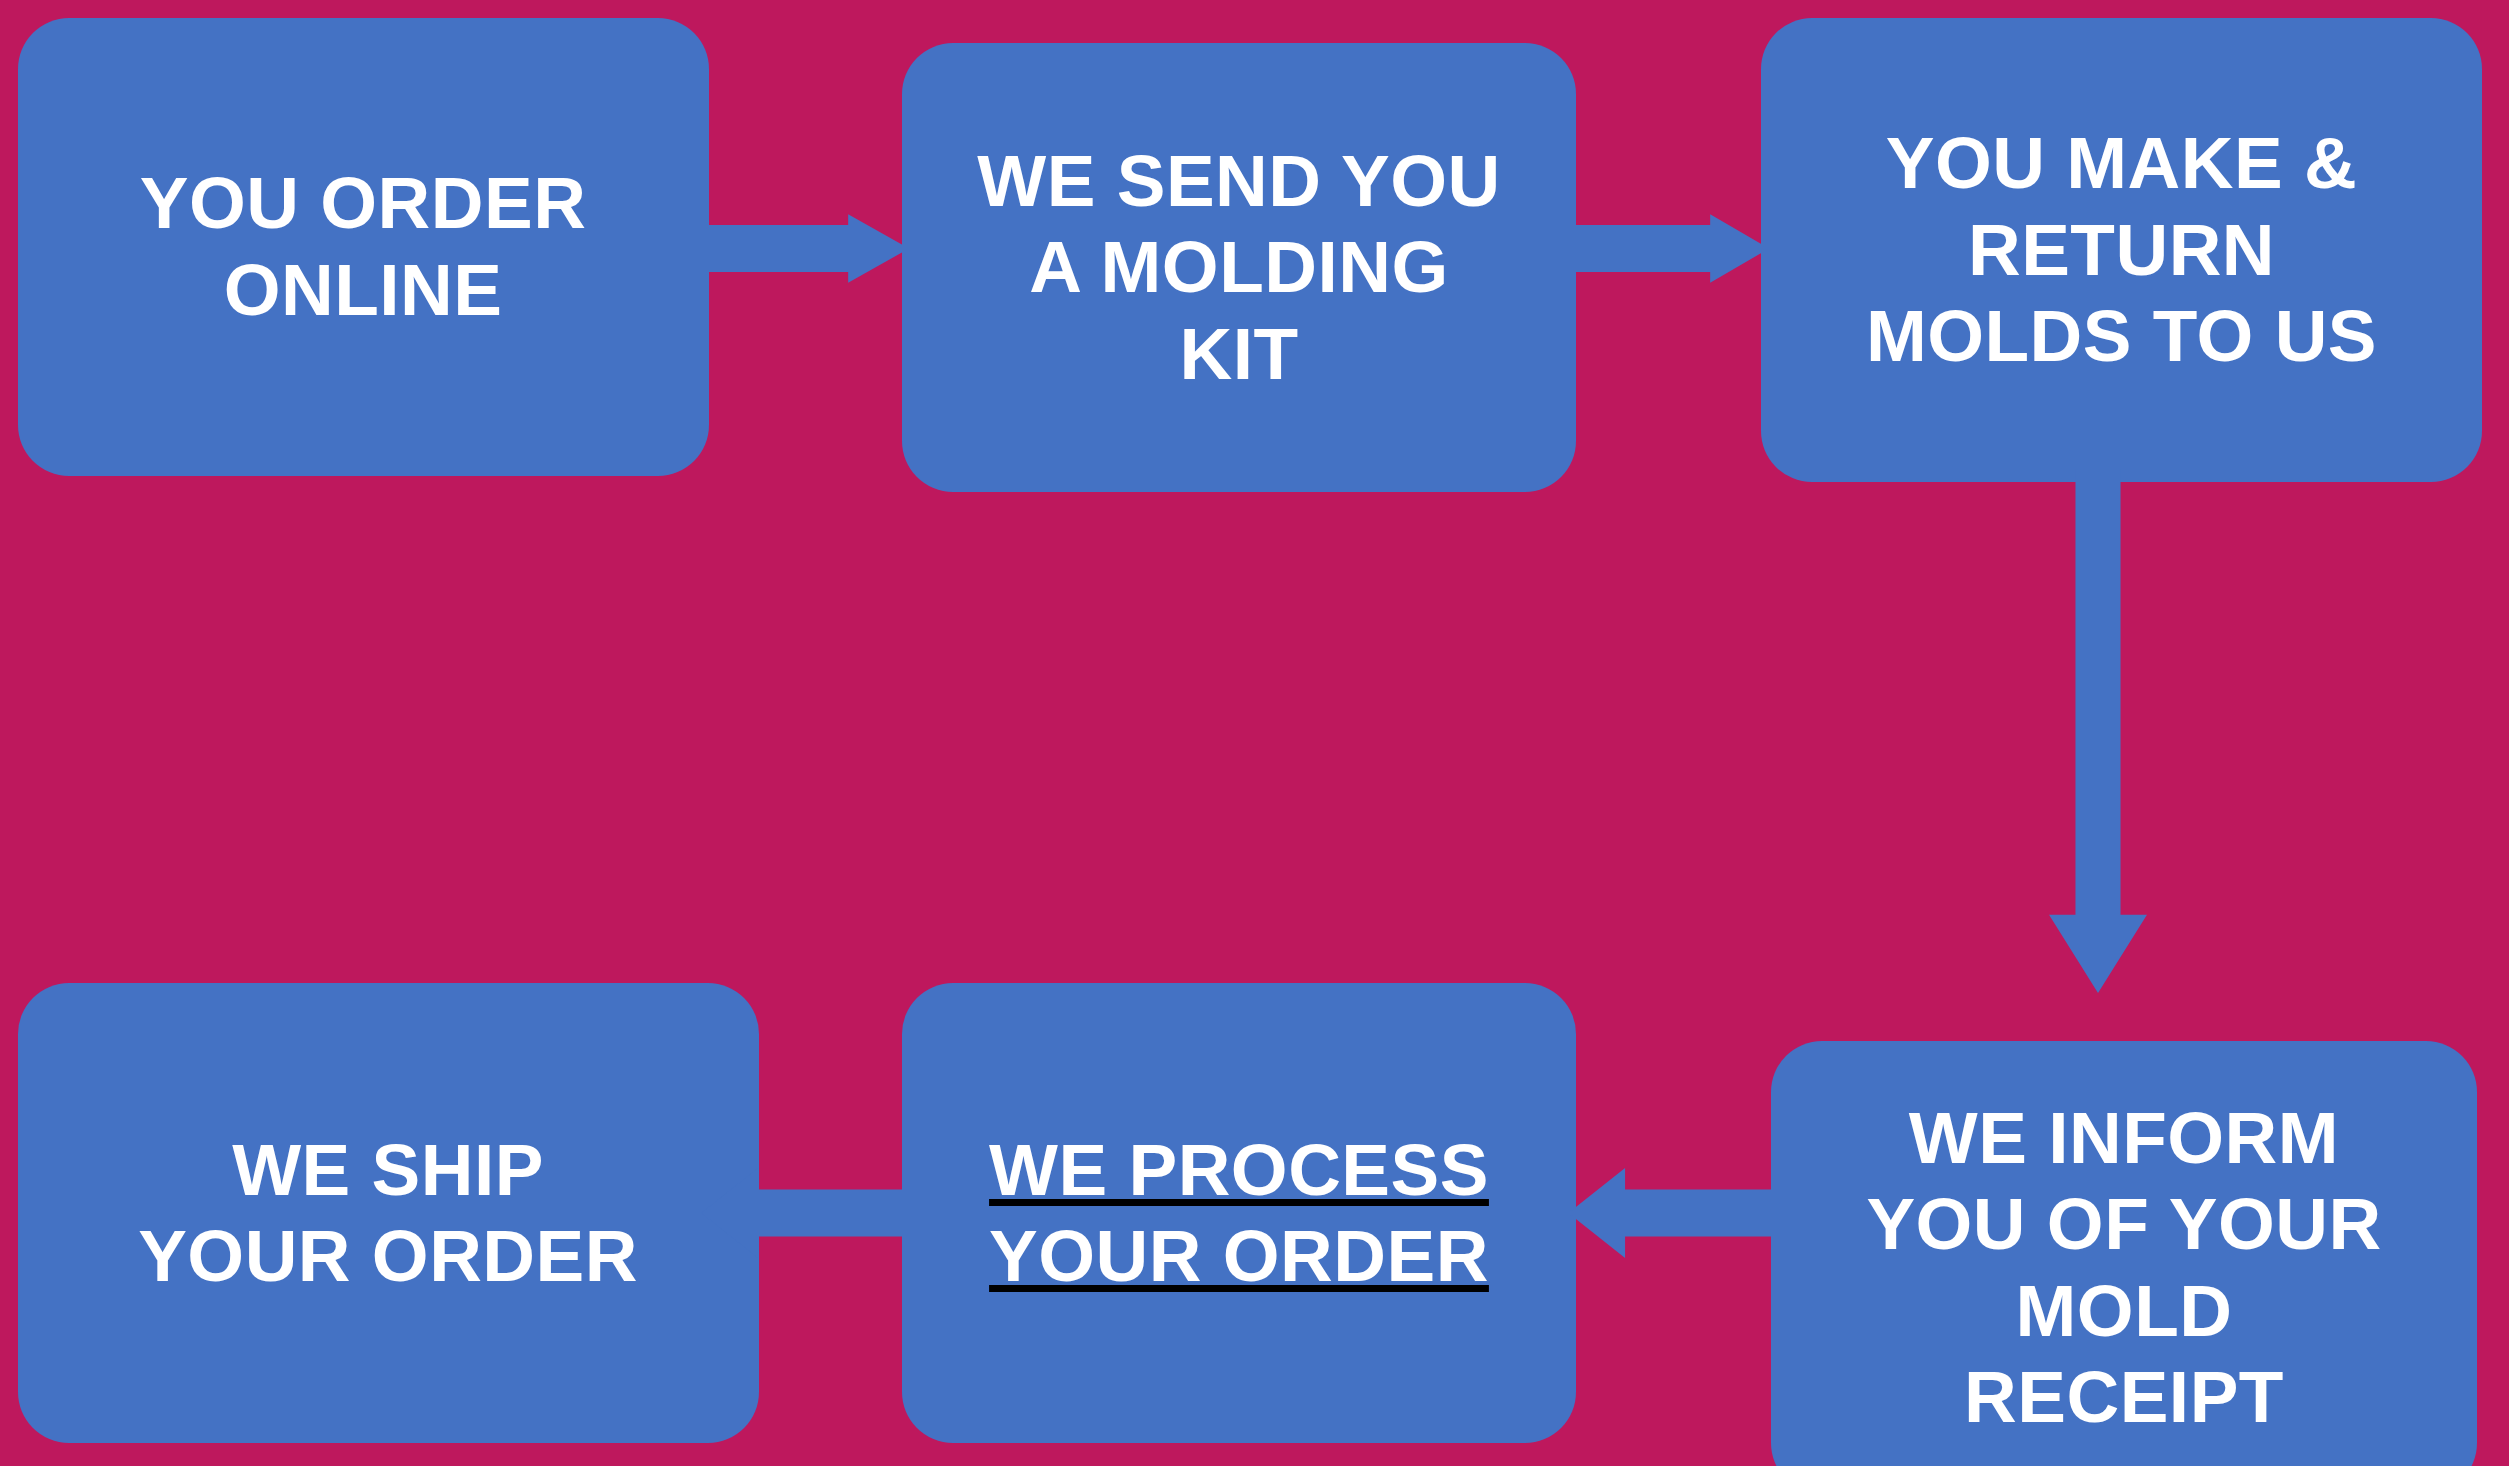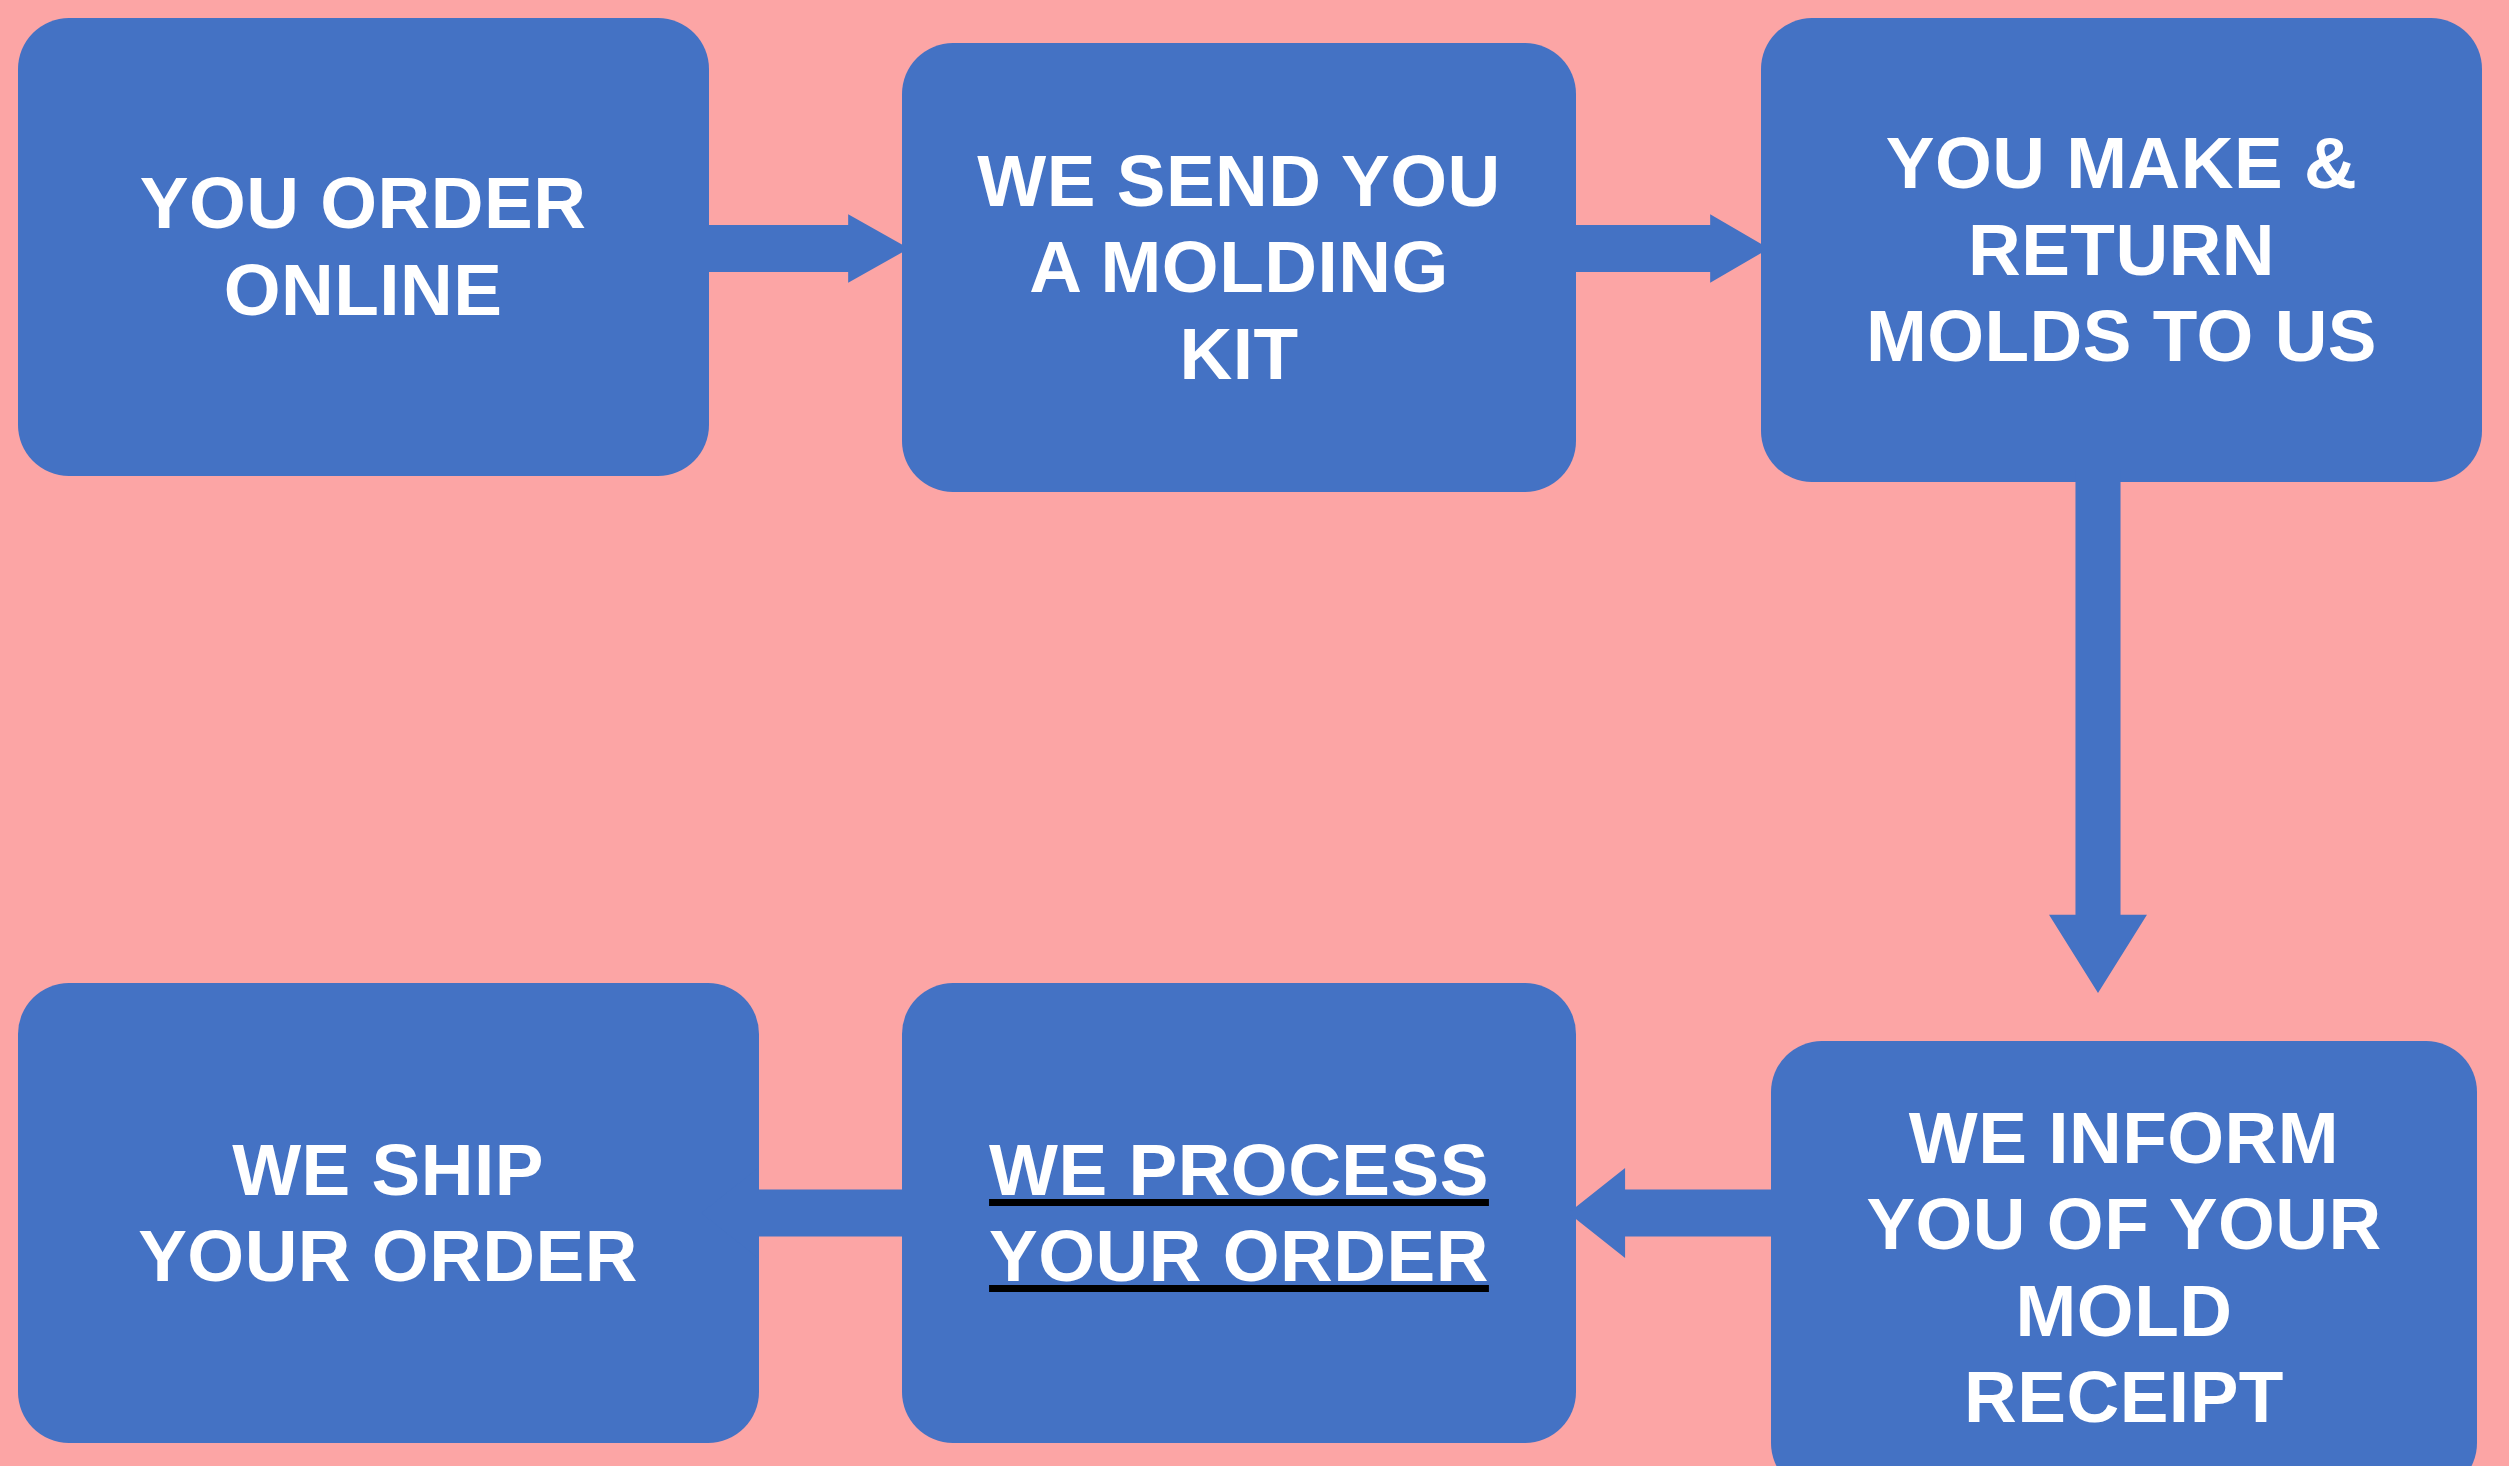--- a/index.html
+++ b/index.html
@@ -5,21 +5,21 @@
 <style>
   html, body {
     margin: 0;
     padding: 0;
     background: #ffffff;
   }
   #canvas {
     position: relative;
     width: 2509px;
     height: 1466px;
-    background: #fca5a5;
+    background: #be185d;
     overflow: hidden;
     font-family: "Liberation Sans", "DejaVu Sans", sans-serif;
   }
   .node {
     position: absolute;
     background: #4472C4;
     border-radius: 51px;
     display: flex;
     align-items: center;
     justify-content: center;

